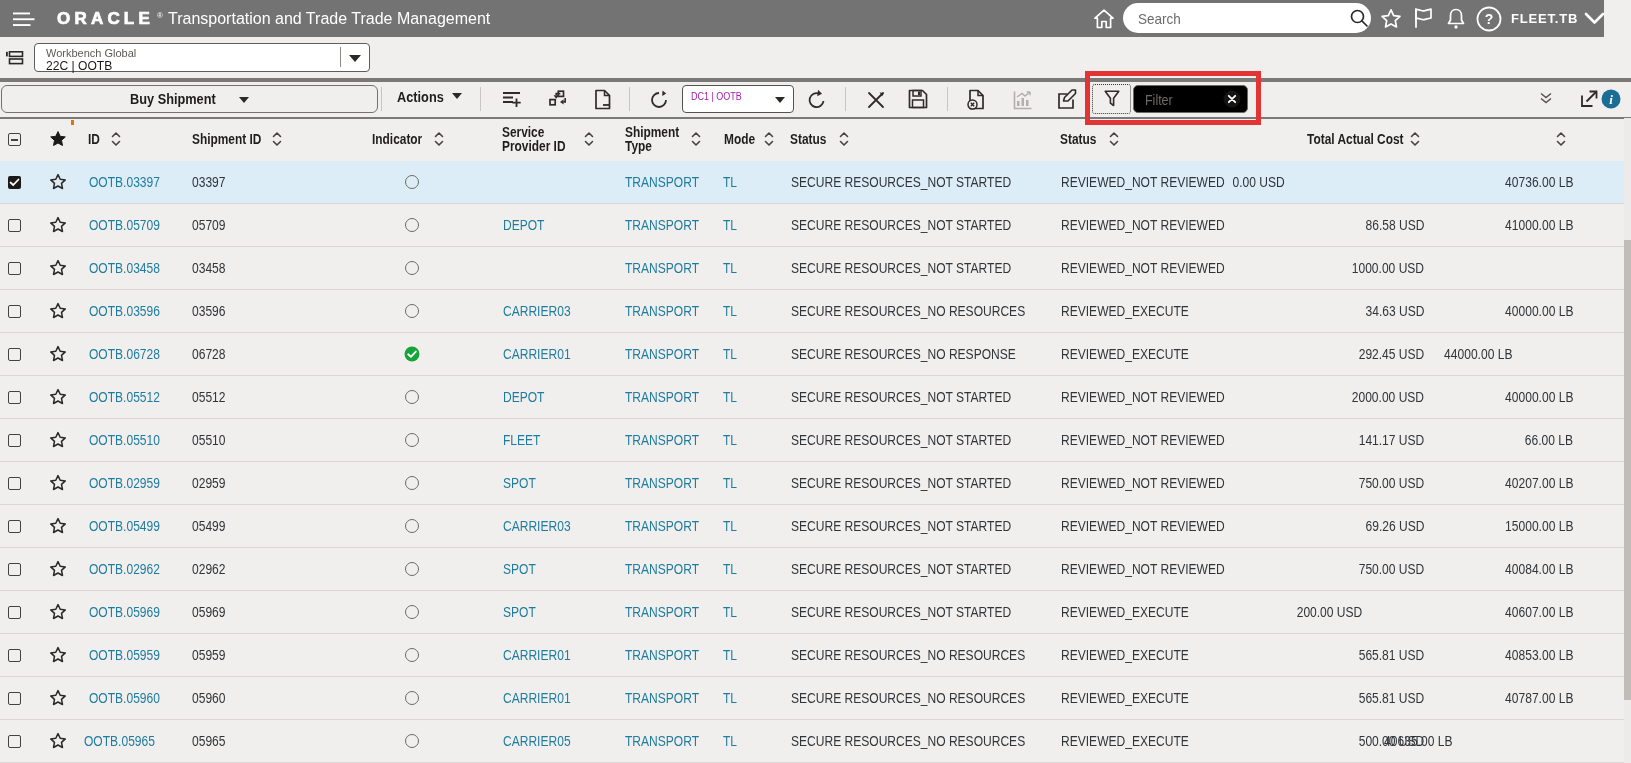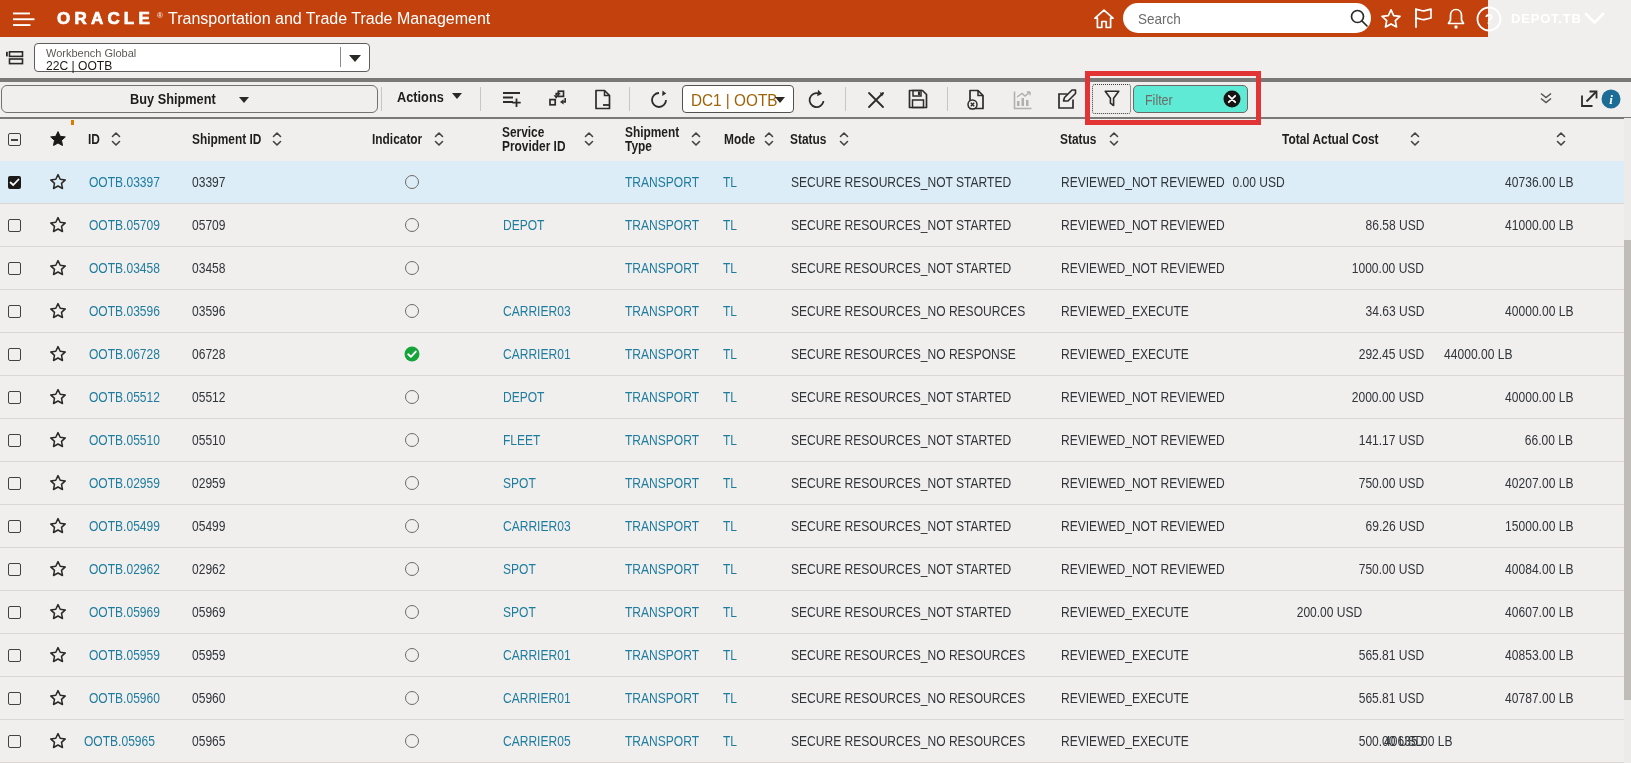--- a/index.html
+++ b/index.html
@@ -1,37 +1,37 @@
 <!DOCTYPE html>
 <html><head><meta charset="utf-8"><style>
 *{margin:0;padding:0;box-sizing:border-box}
 html,body{width:1631px;height:763px;overflow:hidden;font-family:"Liberation Sans",sans-serif;background:#f1efee}
 .abs{position:absolute}
 .tx{display:inline-block;transform:scaleX(0.86);transform-origin:0 50%;white-space:nowrap}
 .txr{display:inline-block;transform:scaleX(0.86);transform-origin:100% 50%;white-space:nowrap}
-#topbar{position:absolute;left:0;top:0;width:1488px;height:37px;background:#c2410c}
+#topbar{position:absolute;left:0;top:0;width:1604px;height:37px;background:#737373}
 #title{position:absolute;left:168px;top:10px;color:#fff;font-size:16px}
 #logo{position:absolute;left:57px;top:9px;color:#fff;font-size:17px;font-weight:bold;letter-spacing:4.2px;-webkit-text-stroke:0.7px #fff}
 #search{position:absolute;left:1123px;top:3px;width:248px;height:30px;background:#fff;border-radius:15px}
 #search .ph{position:absolute;left:15px;top:7px;font-size:15px;color:#6b6b6b}
 #band2{position:absolute;left:0;top:37px;width:1631px;height:42px;background:#f1efee}
 #wbbox{position:absolute;left:34px;top:6px;width:336px;height:29px;background:#fff;border:1.5px solid #5f5d5b;border-radius:4px}
 #wbbox .lbl{position:absolute;left:11px;top:3px;font-size:11px;color:#5c5955}
 #wbbox .val{position:absolute;left:11px;top:14px;font-size:13px;color:#1c1a18}
 #wbbox .dv{position:absolute;left:305px;top:3px;width:1px;height:20px;background:#8d8a86}
 #sepbar{position:absolute;left:0;top:78px;width:1631px;height:4px;background:#7b7977}
 #toolbar{position:absolute;left:0;top:82px;width:1631px;height:37px;background:#f1efee;border-bottom:2px solid #7b7977}
 .tbtn{position:absolute;top:3px;height:28px;border:1.5px solid #75726e;border-radius:6px;background:#f1efee}
 .tsep{position:absolute;top:5px;width:1px;height:24px;background:#c9c6c2}
 .tbtxt{font-size:15px;font-weight:bold;color:#1f1d1b}
 .caret{display:inline-block;width:0;height:0;border-left:5px solid transparent;border-right:5px solid transparent;border-top:6px solid #2b2926}
 #dc1{position:absolute;left:682px;top:3px;width:112px;height:28px;background:#fff;border:1.5px solid #55524e;border-radius:4px}
-#dc1 .t{position:absolute;left:8px;top:5px;font-size:17px;color:#a16207}
+#dc1 .t{position:absolute;left:8px;top:5px;font-size:10px;color:#a21caf}
 #funbox{position:absolute;left:1092px;top:2px;width:39px;height:30px;border:1.5px dotted #3a3835;border-radius:3px}
-#filterbox{position:absolute;left:1133px;top:2.5px;width:115px;height:28px;background:#5eead4;border:1px solid #6b6966;border-radius:5px}
+#filterbox{position:absolute;left:1133px;top:2.5px;width:115px;height:28px;background:#000000;border:1px solid #6b6966;border-radius:5px}
 #filterbox .ph{position:absolute;left:11px;top:6px;font-size:14.5px;color:#6e6b67}
 #redbox{position:absolute;left:1085px;top:71px;width:176px;height:54px;border:5px solid #e23434;z-index:50}
 #thead{position:absolute;left:0;top:119px;width:1631px;height:42px;background:#f1efee}
 .h{position:absolute;font-size:14px;font-weight:bold;color:#201e1b;line-height:14.5px;white-space:nowrap}
 .row{position:absolute;left:0;width:1624px;height:43px;background:#f1efee;border-bottom:1px solid #d9d6d3}
 .row.sel{background:#ddedf7}
 .c{position:absolute;top:0;line-height:42px;font-size:14px;color:#303539;white-space:nowrap}
 .lk{color:#1e7c9e}
 .cb{position:absolute;left:8px;top:15px;width:13px;height:13px;border:1.5px solid #44423e;border-radius:2px;background:transparent}
 .radio{position:absolute;left:405px;top:14px;width:14px;height:14px;border:1.5px solid #6e6b67;border-radius:50%}
@@ -68,21 +68,21 @@
       <path d="M4 3 C7 1.4 9.5 5 13 3.6 L19 2.2 L19 11 L13 12.4 C9.5 13.8 7 10.2 4 11.8 Z" fill="none" stroke="#fff" stroke-width="1.7" stroke-linejoin="round"></path>
     </svg>
 <svg width="24" height="24" viewBox="0 0 24 24" style="position:absolute;left:1444px;top:7px">
       <path d="M12 2.5 C8.5 2.5 6.5 5.2 6.5 8.5 L6.5 13 L4.5 16.5 L19.5 16.5 L17.5 13 L17.5 8.5 C17.5 5.2 15.5 2.5 12 2.5 Z" fill="none" stroke="#fff" stroke-width="1.7" stroke-linejoin="round"></path>
       <circle cx="12" cy="20" r="1.7" fill="#fff"></circle>
     </svg>
 <svg width="26" height="26" viewBox="0 0 26 26" style="position:absolute;left:1476px;top:6px">
       <circle cx="13" cy="13" r="11.5" fill="none" stroke="#fff" stroke-width="1.8"></circle>
       <text x="13" y="18" font-family="Liberation Sans" font-size="14" font-weight="bold" fill="#fff" text-anchor="middle">?</text>
     </svg>
-<div style="position:absolute;left:1511px;top:11px;color:#fff;font-size:13px;font-weight:bold;letter-spacing:0.8px">DEPOT.TB</div>
+<div style="position:absolute;left:1511px;top:11px;color:#fff;font-size:13px;font-weight:bold;letter-spacing:0.8px">FLEET.TB</div>
 <svg width="21" height="13" viewBox="0 0 21 13" style="position:absolute;left:1584px;top:12px">
       <path d="M2 2 L10.5 10.5 L19 2" fill="none" stroke="#fff" stroke-width="2.6" stroke-linecap="round" stroke-linejoin="round"></path>
     </svg>
 </div>
 <div id="band2">
 <svg width="20" height="14" viewBox="0 0 20 14" style="position:absolute;left:6px;top:14px">
       <rect x="3.5" y="0.8" width="13" height="4.6" fill="none" stroke="#2b2926" stroke-width="1.6"></rect>
       <rect x="3.5" y="8" width="13" height="4.6" fill="none" stroke="#2b2926" stroke-width="1.6"></rect>
       <rect x="0" y="0.8" width="1.8" height="4.6" fill="#2b2926"></rect>
     </svg>
@@ -225,21 +225,21 @@
 <span class="h" style="left:790px;top:12.5px"><span class="tx" style="transform:scaleX(0.85)">Status</span></span>
 <span class="abs" style="left:839px;top:11.5px"><svg width="10" height="16" viewBox="0 0 10 16" style="">
         <path d="M1.5 5.5 L5 2 L8.5 5.5" fill="none" stroke="#45423f" stroke-width="1.6" stroke-linejoin="round" stroke-linecap="round"></path>
         <path d="M1.5 10.5 L5 14 L8.5 10.5" fill="none" stroke="#45423f" stroke-width="1.6" stroke-linejoin="round" stroke-linecap="round"></path>
       </svg></span>
 <span class="h" style="left:1060px;top:12.5px"><span class="tx" style="transform:scaleX(0.85)">Status</span></span>
 <span class="abs" style="left:1109px;top:11.5px"><svg width="10" height="16" viewBox="0 0 10 16" style="">
         <path d="M1.5 5.5 L5 2 L8.5 5.5" fill="none" stroke="#45423f" stroke-width="1.6" stroke-linejoin="round" stroke-linecap="round"></path>
         <path d="M1.5 10.5 L5 14 L8.5 10.5" fill="none" stroke="#45423f" stroke-width="1.6" stroke-linejoin="round" stroke-linecap="round"></path>
       </svg></span>
-<span class="h" style="left:1179px;top:12.5px;width:200px;text-align:right"><span class="txr" style="transform:scaleX(0.85)">Total Actual Cost</span></span>
+<span class="h" style="left:1204px;top:12.5px;width:200px;text-align:right"><span class="txr" style="transform:scaleX(0.85)">Total Actual Cost</span></span>
 <span class="abs" style="left:1410px;top:11.5px"><svg width="10" height="16" viewBox="0 0 10 16" style="">
         <path d="M1.5 5.5 L5 2 L8.5 5.5" fill="none" stroke="#45423f" stroke-width="1.6" stroke-linejoin="round" stroke-linecap="round"></path>
         <path d="M1.5 10.5 L5 14 L8.5 10.5" fill="none" stroke="#45423f" stroke-width="1.6" stroke-linejoin="round" stroke-linecap="round"></path>
       </svg></span>
 <span class="abs" style="left:1556px;top:11.5px"><svg width="10" height="16" viewBox="0 0 10 16" style="">
         <path d="M1.5 5.5 L5 2 L8.5 5.5" fill="none" stroke="#45423f" stroke-width="1.6" stroke-linejoin="round" stroke-linecap="round"></path>
         <path d="M1.5 10.5 L5 14 L8.5 10.5" fill="none" stroke="#45423f" stroke-width="1.6" stroke-linejoin="round" stroke-linecap="round"></path>
       </svg></span>
 </div>
 <div class="abs" style="left:71px;top:120px;width:3px;height:5px;background:#d97b00"></div>

